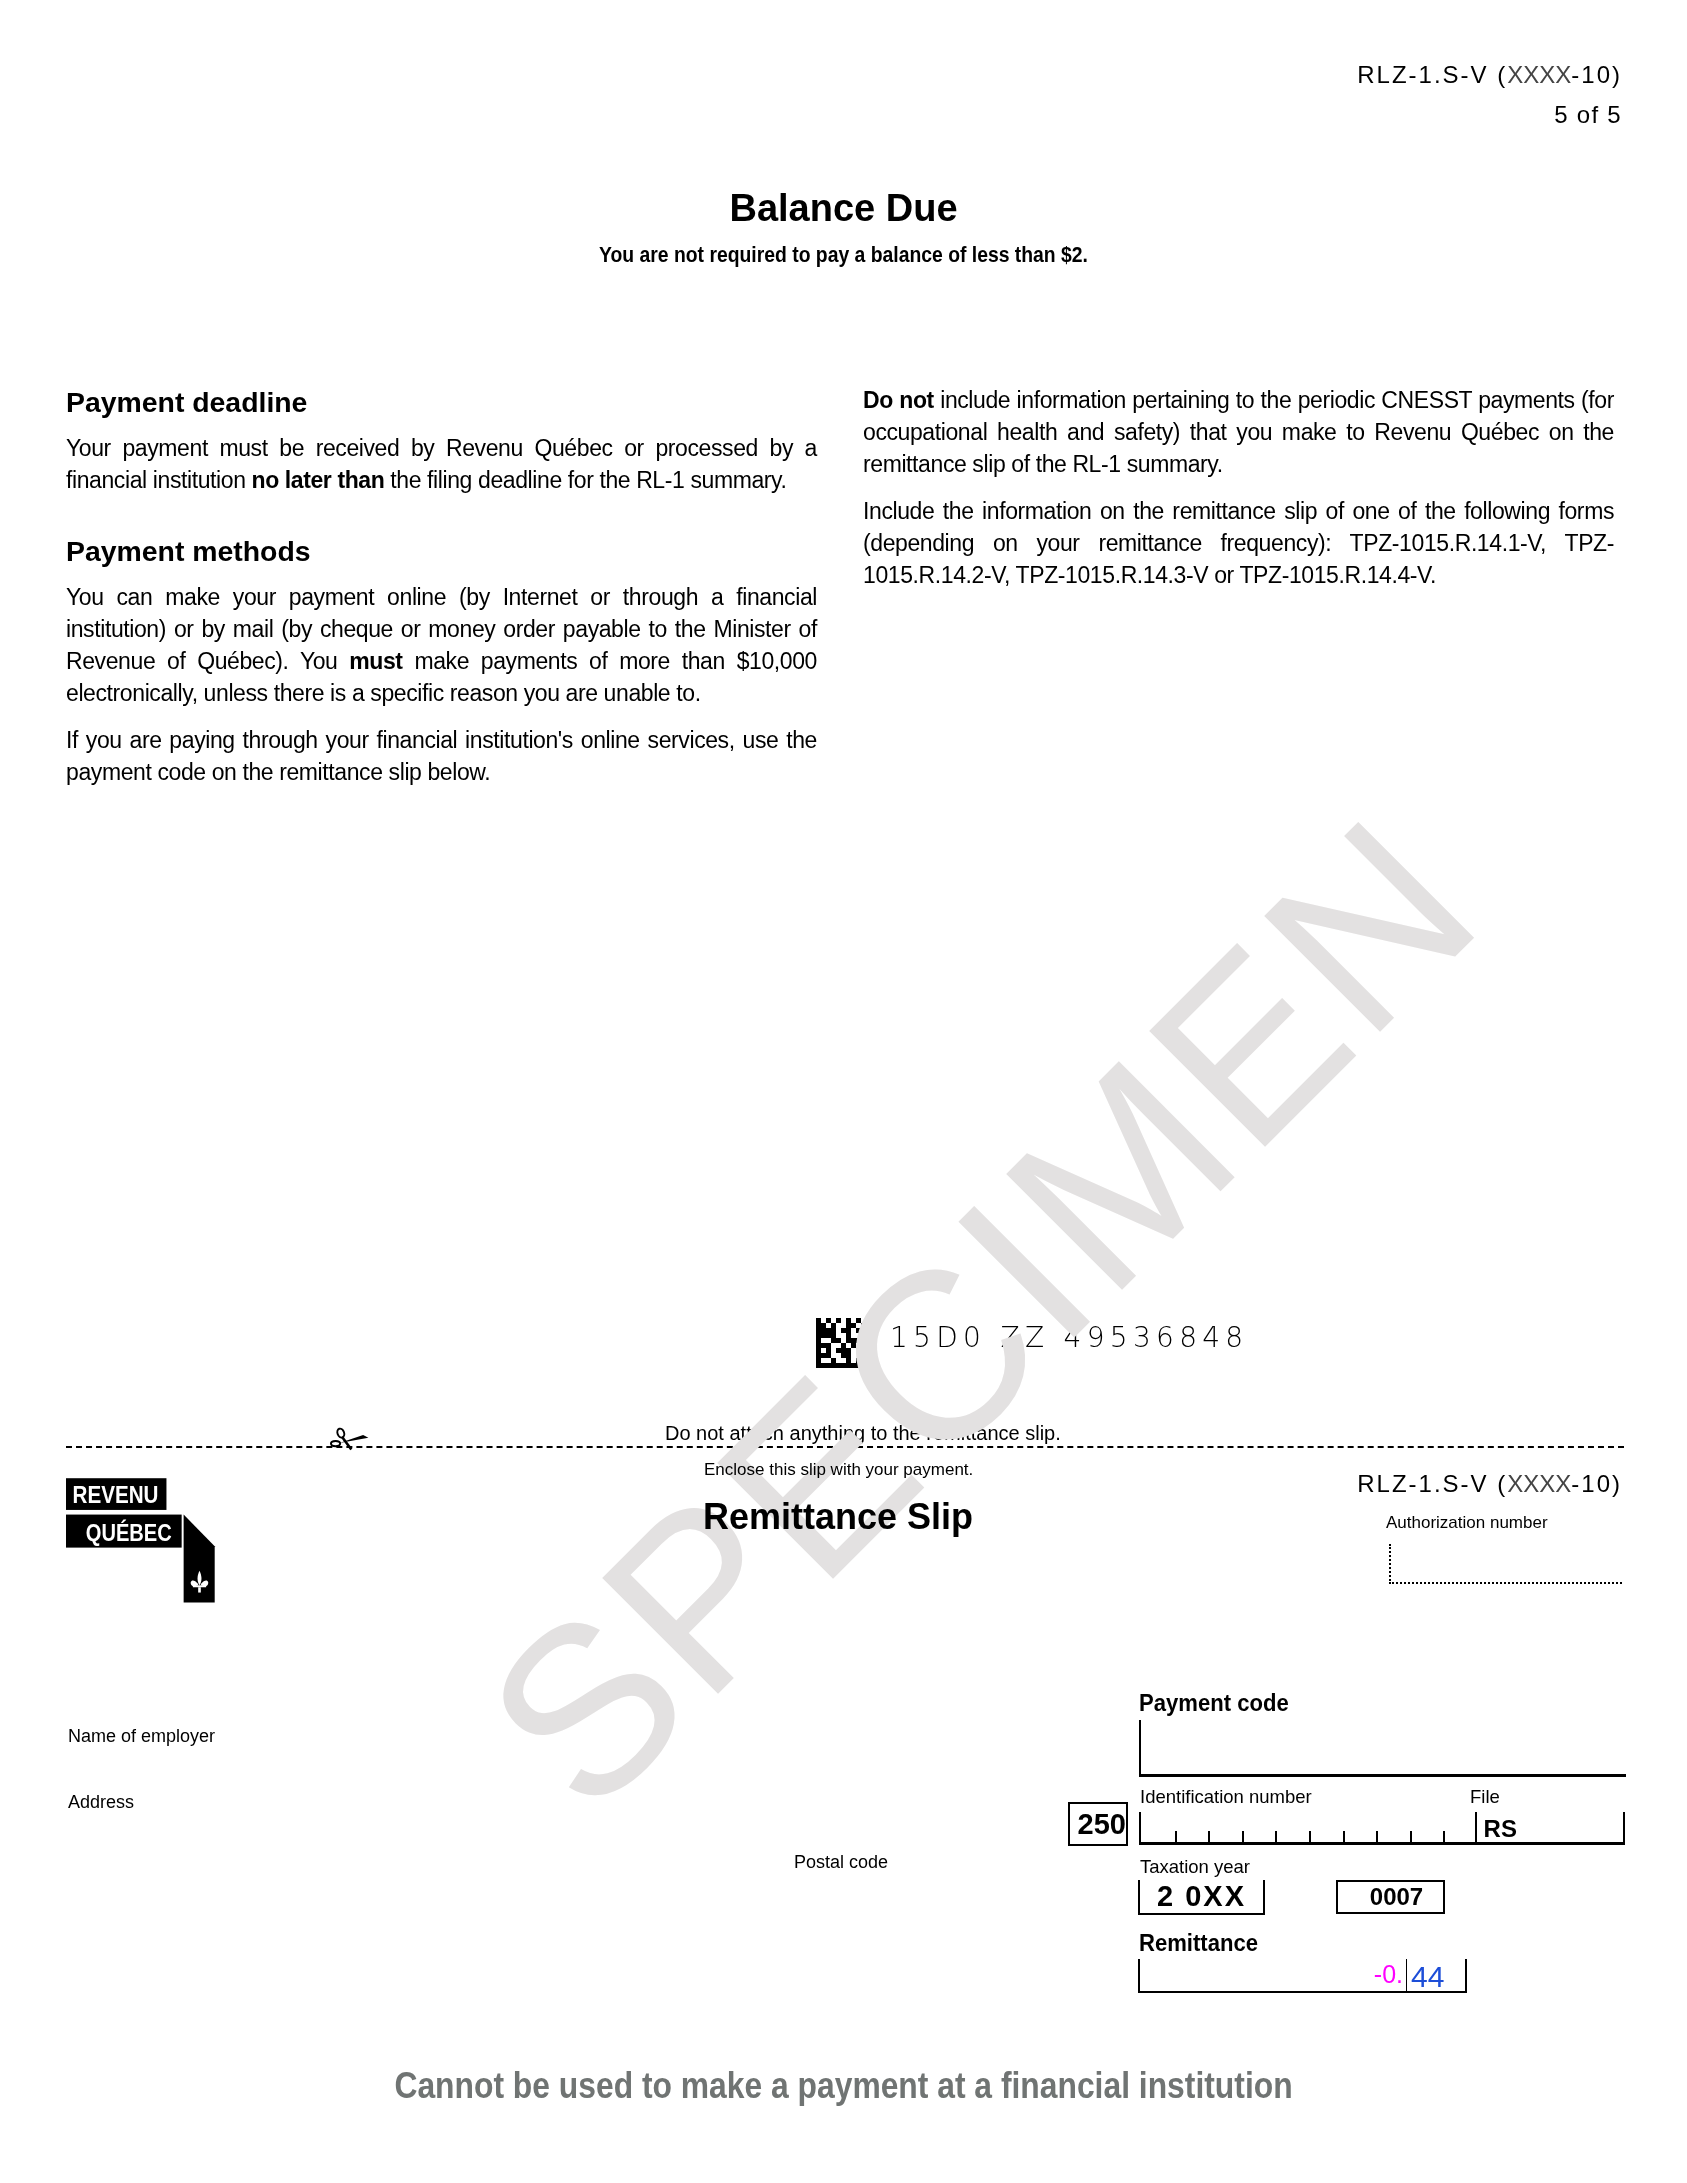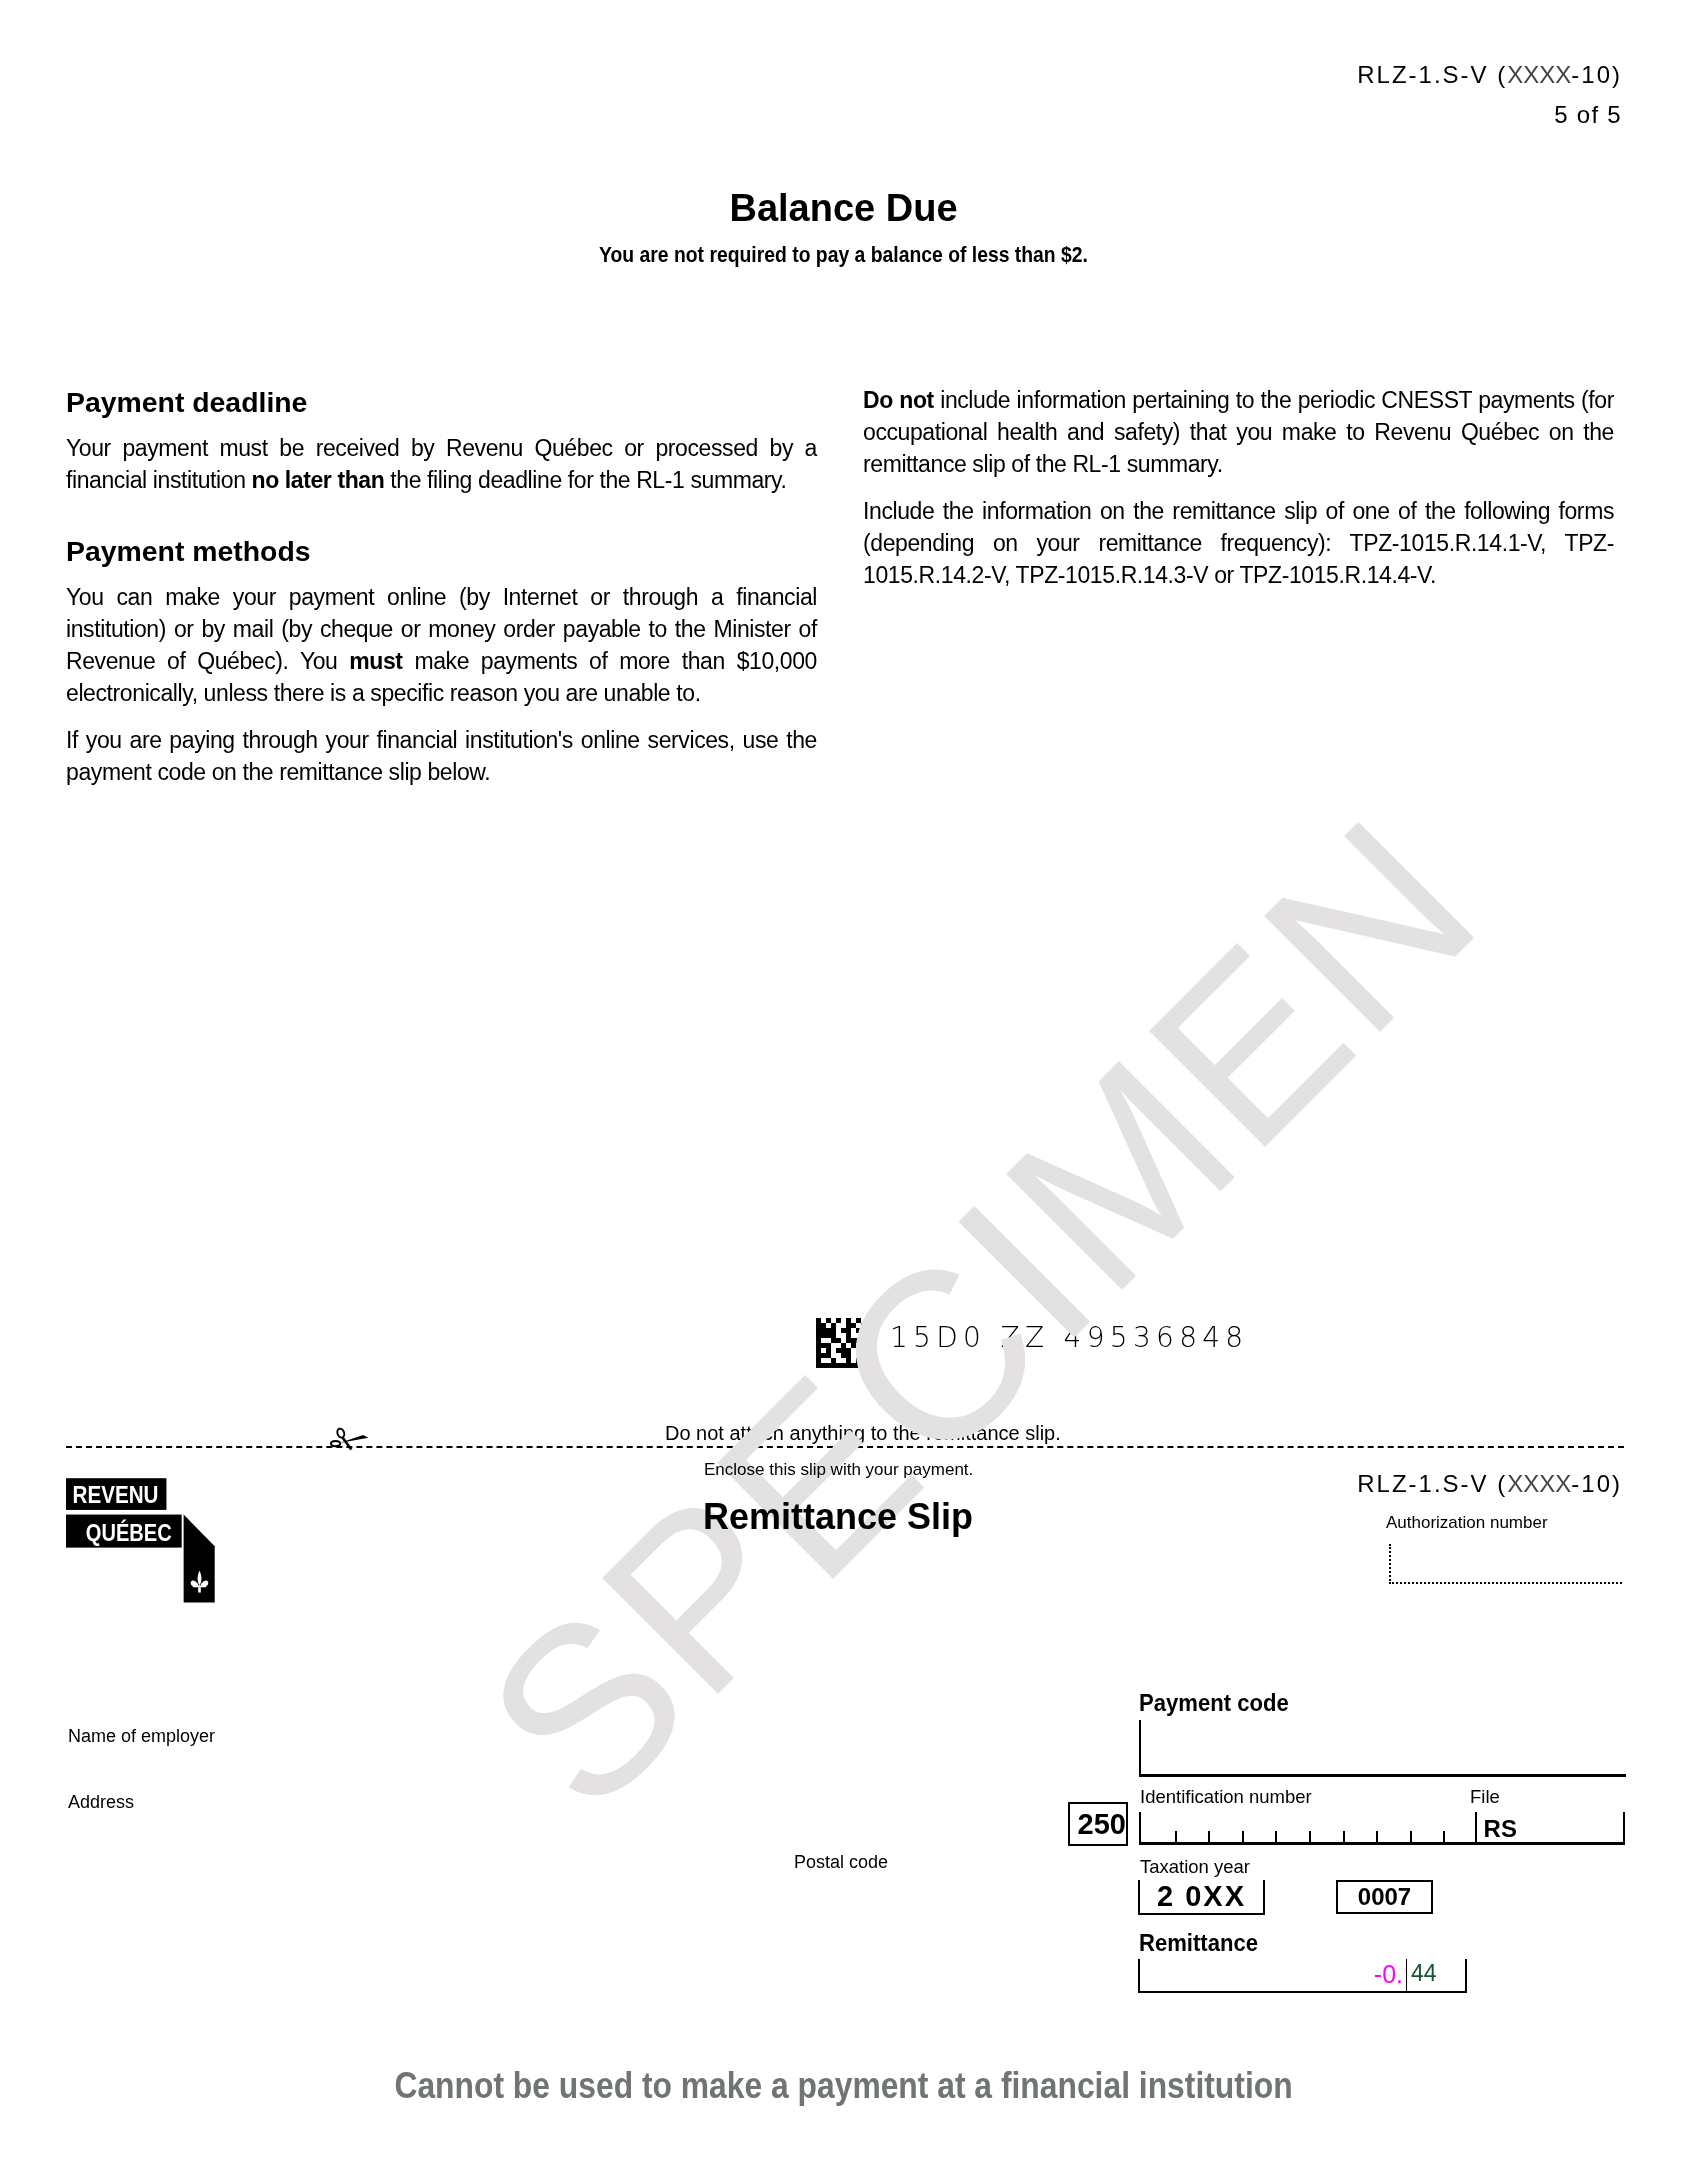--- a/index.html
+++ b/index.html
@@ -59,27 +59,27 @@
   .code250 { left: 1068px; top: 1802px; width: 56px; height: 40px; border: 2.6px solid #000; font-size: 29px; font-weight: bold;
              text-align: right; line-height: 40px; }
   .id-box { left: 1139px; top: 1812px; width: 336px; height: 30px; border-left: 2.6px solid #000; border-bottom: 3.3px solid #000; }
   .tick { position: absolute; bottom: 0; width: 2px; height: 10.6px; background: #000; }
   .file-box { left: 1475px; top: 1812px; width: 146px; height: 30px; border-left: 2.6px solid #000; border-right: 2.6px solid #000; border-bottom: 3.3px solid #000; }
   .file-val { position: absolute; left: 6.6px; top: 2.6px; font-size: 24px; font-weight: bold; }
 
   .ty-label { left: 1140px; top: 1856px; font-size: 18.5px; }
   .ty-box { left: 1138px; top: 1880px; width: 123px; height: 33px; border-left: 2.6px solid #000; border-right: 2.6px solid #000; border-bottom: 2.6px solid #000;
             font-size: 29px; font-weight: bold; text-align: center; line-height: 33px; letter-spacing: 2px; }
-  .seq-box { left: 1336px; top: 1880px; width: 93px; height: 30px; border: 2.6px solid #000; font-size: 24px; font-weight: bold; text-align: center; line-height: 30px; }
+  .seq-box { left: 1336px; top: 1880px; width: 93px; height: 30px; border: 2.6px solid #000; font-size: 24px; font-weight: bold; text-align: center; line-height: 30px; padding-left: 12px; }
 
   .rem-label { left: 1139px; top: 1929px; font-size: 24px; font-weight: bold; transform: scaleX(0.92); transform-origin: left; }
   .rem-box { left: 1138px; top: 1959px; width: 325px; height: 32px; border-left: 2.6px solid #000; border-right: 2.6px solid #000; border-bottom: 2.6px solid #000; }
   .rem-sep { position: absolute; left: 266px; top: 0; width: 1.3px; height: 32px; background: #000; }
   .rem-dollars { position: absolute; right: 62px; top: 1.3px; font-size: 25px; color: #ff00ff; }
-  .rem-cents { position: absolute; left: 271px; top: 1.3px; font-size: 23px; color: #14532d; }
+  .rem-cents { position: absolute; left: 271px; top: 1.3px; font-size: 30px; color: #1d4ed8; }
 
   .footer-note { left: 0; width: 1687px; top: 2065px; text-align: center; font-size: 37px; font-weight: bold; color: #707473; transform: scaleX(0.86); }
 </style>
 </head>
 <body>
 
 <div class="abs form-id"><span>RLZ-1.S-V (</span><span class="xx">XXXX</span><span>-10)</span></div>
 <div class="abs page-no">5 of 5</div>
 
 <div class="abs title">Balance Due</div>

